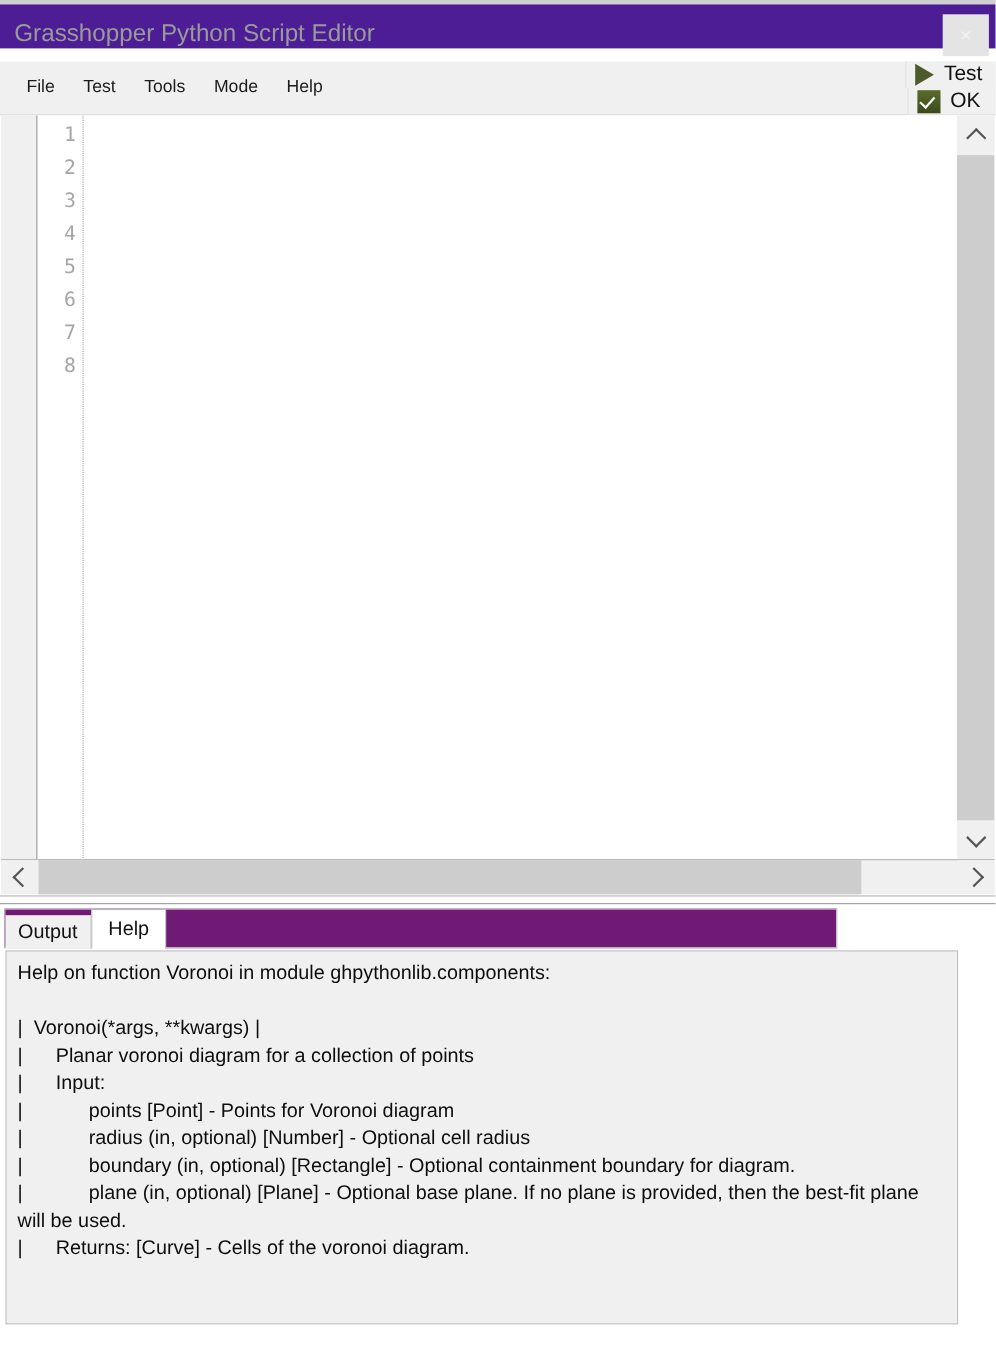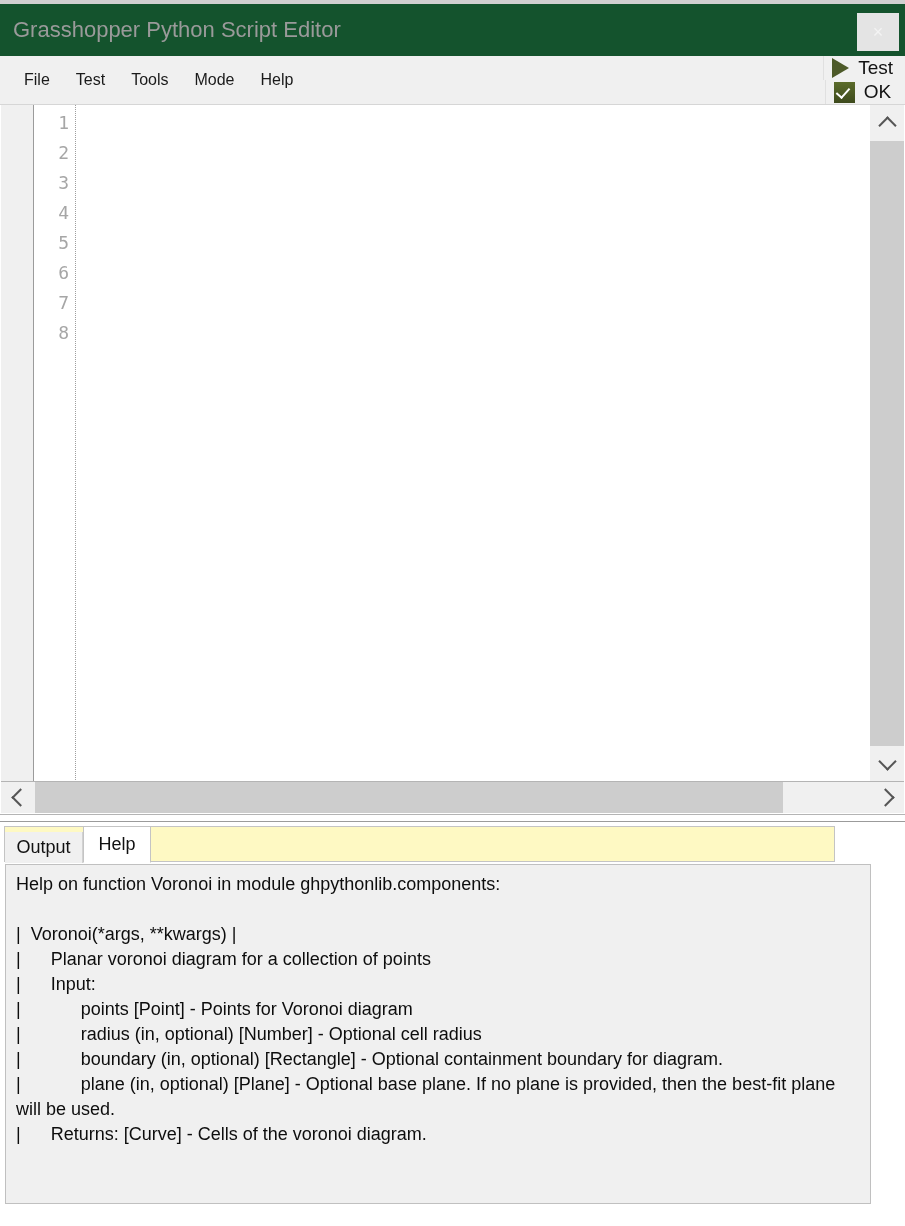--- a/index.html
+++ b/index.html
@@ -20,22 +20,22 @@
     position: absolute;
     left: 0; top: 0;
     width: 905px; height: 4px;
     background: #d0d0d0;
   }
 
   
   .titlebar {
     position: absolute;
     left: 0; top: 4px;
-    width: 905px; height: 52px;
-    background: #14532d;
+    width: 905px; height: 40px;
+    background: #4c1d95;
   }
   .title-text {
     position: absolute;
     left: 13px; top: 13px;
     font-size: 22px;
     color: #9a9a9a;
     font-family: "Liberation Sans", sans-serif;
     white-space: nowrap;
   }
   .close-btn {
@@ -247,22 +247,22 @@
     position: absolute;
     left: 0; top: 821px;
     width: 905px; height: 405px;
     background: #ffffff;
     border-top: 1px solid #9b9b9b;
     box-sizing: border-box;
   }
   .tabstrip {
     position: absolute;
     left: 4px; top: 4px;
-    width: 831px; height: 36px;
-    background: #fef9c3;
+    width: 757px; height: 36px;
+    background: #701a75;
     border: 1px solid #c4c4c4;
     box-sizing: border-box;
   }
   .tab {
     position: absolute;
     font-size: 18px;
     color: #111111;
     cursor: pointer;
     display: flex;
     align-items: center;

